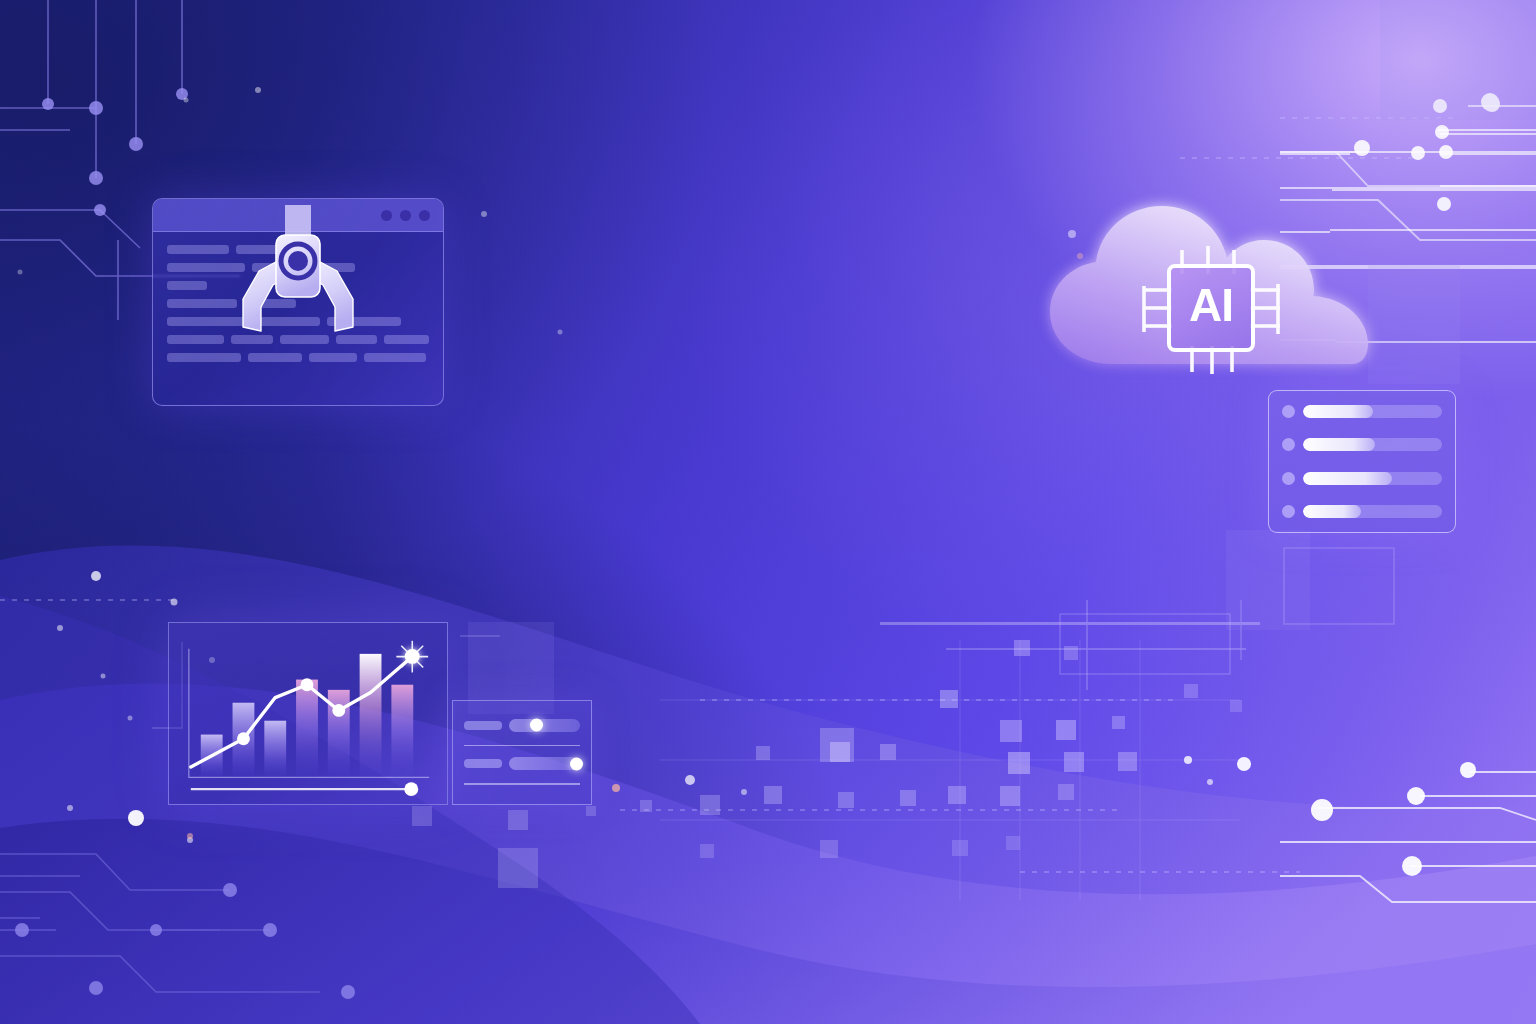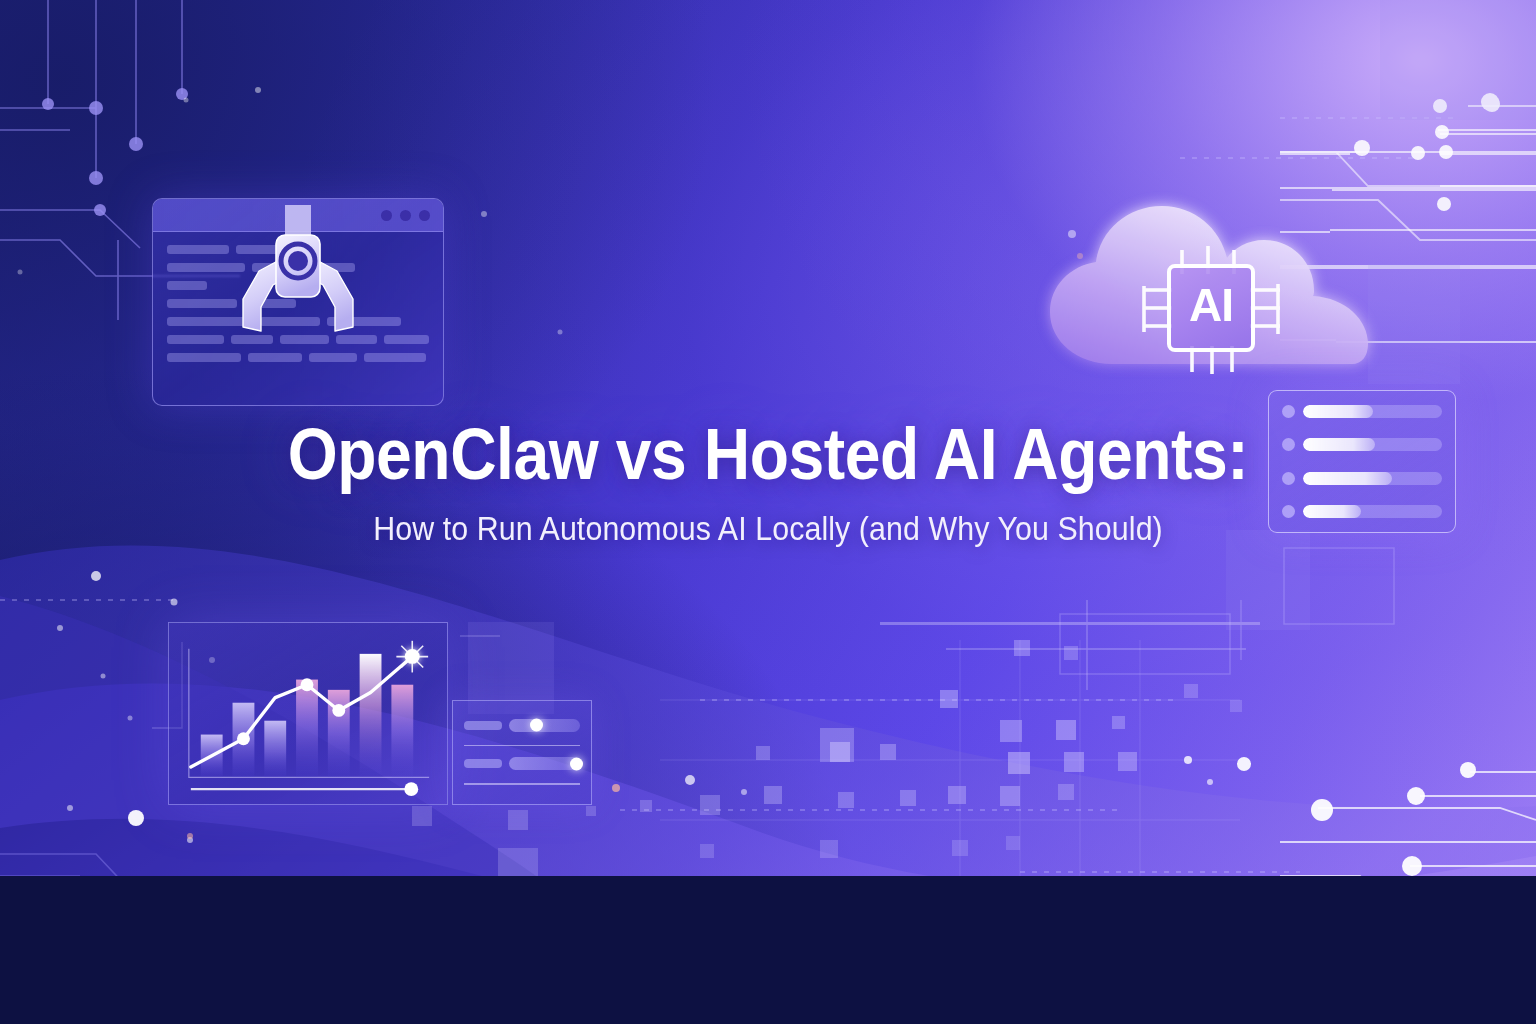--- a/index.html
+++ b/index.html
@@ -2,21 +2,21 @@
 <html><head>
 <meta charset="utf-8">
 <title>OpenClaw vs Hosted AI Agents</title>
 <style>
   * { margin:0; padding:0; box-sizing:border-box; }
   html,body { width:1536px; height:1024px; overflow:hidden; background:#0d1142; }
   body { font-family:"Liberation Sans", sans-serif; }
 
   #hero {
     position:relative;
-    width:1536px; height:876px;
+    width:1536px; height:1024px;
     overflow:hidden;
     background:
       radial-gradient(ellipse 680px 520px at 1420px 60px, rgba(206,176,250,0.95) 0%, rgba(176,144,244,0.55) 38%, rgba(130,100,230,0.12) 66%, rgba(130,100,230,0) 100%),
       radial-gradient(ellipse 900px 700px at 1180px 300px, rgba(150,118,238,0.40) 0%, rgba(120,90,225,0.12) 55%, rgba(120,90,225,0) 100%),
       radial-gradient(ellipse 1000px 820px at 120px 980px, rgba(16,20,78,0.95) 0%, rgba(22,26,95,0.55) 45%, rgba(30,34,120,0) 75%),
       radial-gradient(ellipse 820px 700px at 60px 80px, rgba(24,28,104,0.92) 0%, rgba(32,34,128,0.45) 50%, rgba(40,40,150,0) 80%),
       linear-gradient(118deg, #1b1f72 0%, #2a2a9e 22%, #4436cf 46%, #5a46e8 66%, #7a5fef 84%, #9d7df5 100%);
   }
 
   
@@ -576,18 +576,14 @@
     <div class="setting-underline"></div>
     <div class="setting-row">
       <span class="setting-label"></span>
       <span class="setting-track">
         <span class="setting-knob" style="left:86%"></span>
       </span>
     </div>
     <div class="setting-underline"></div>
   </div>
 
-  <div id="title-block">
-    <div id="page-title">OpenClaw vs Hosted AI Agents:</div>
-    <div id="page-subtitle">How to Run Autonomous AI Locally (and Why You Should)</div>
-  </div>
 
 </div>
 
 </body></html>

